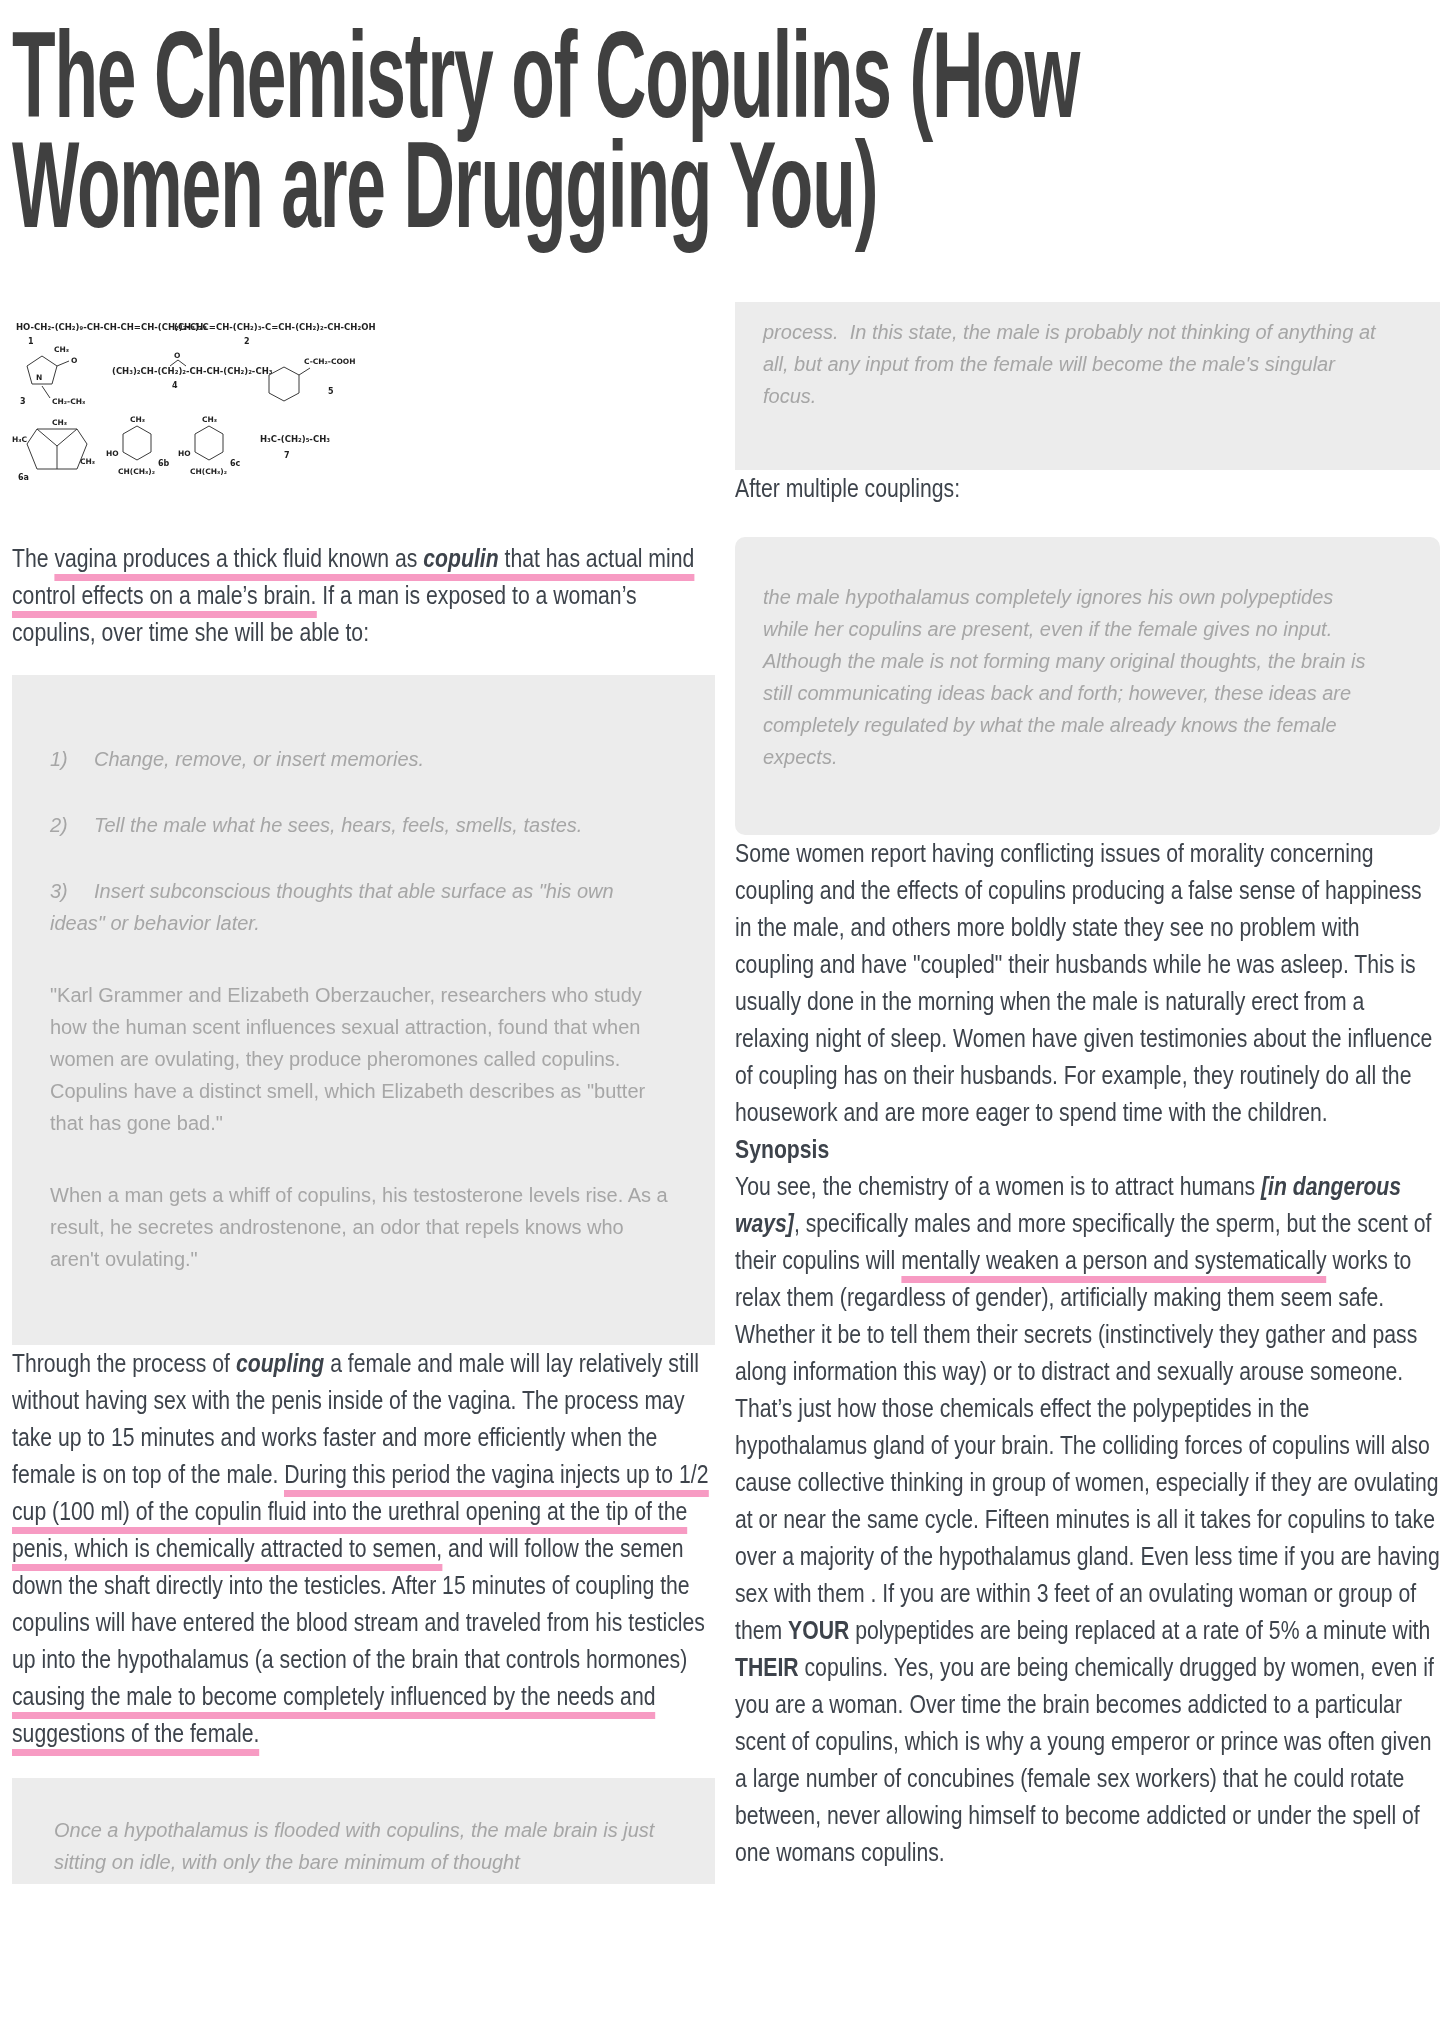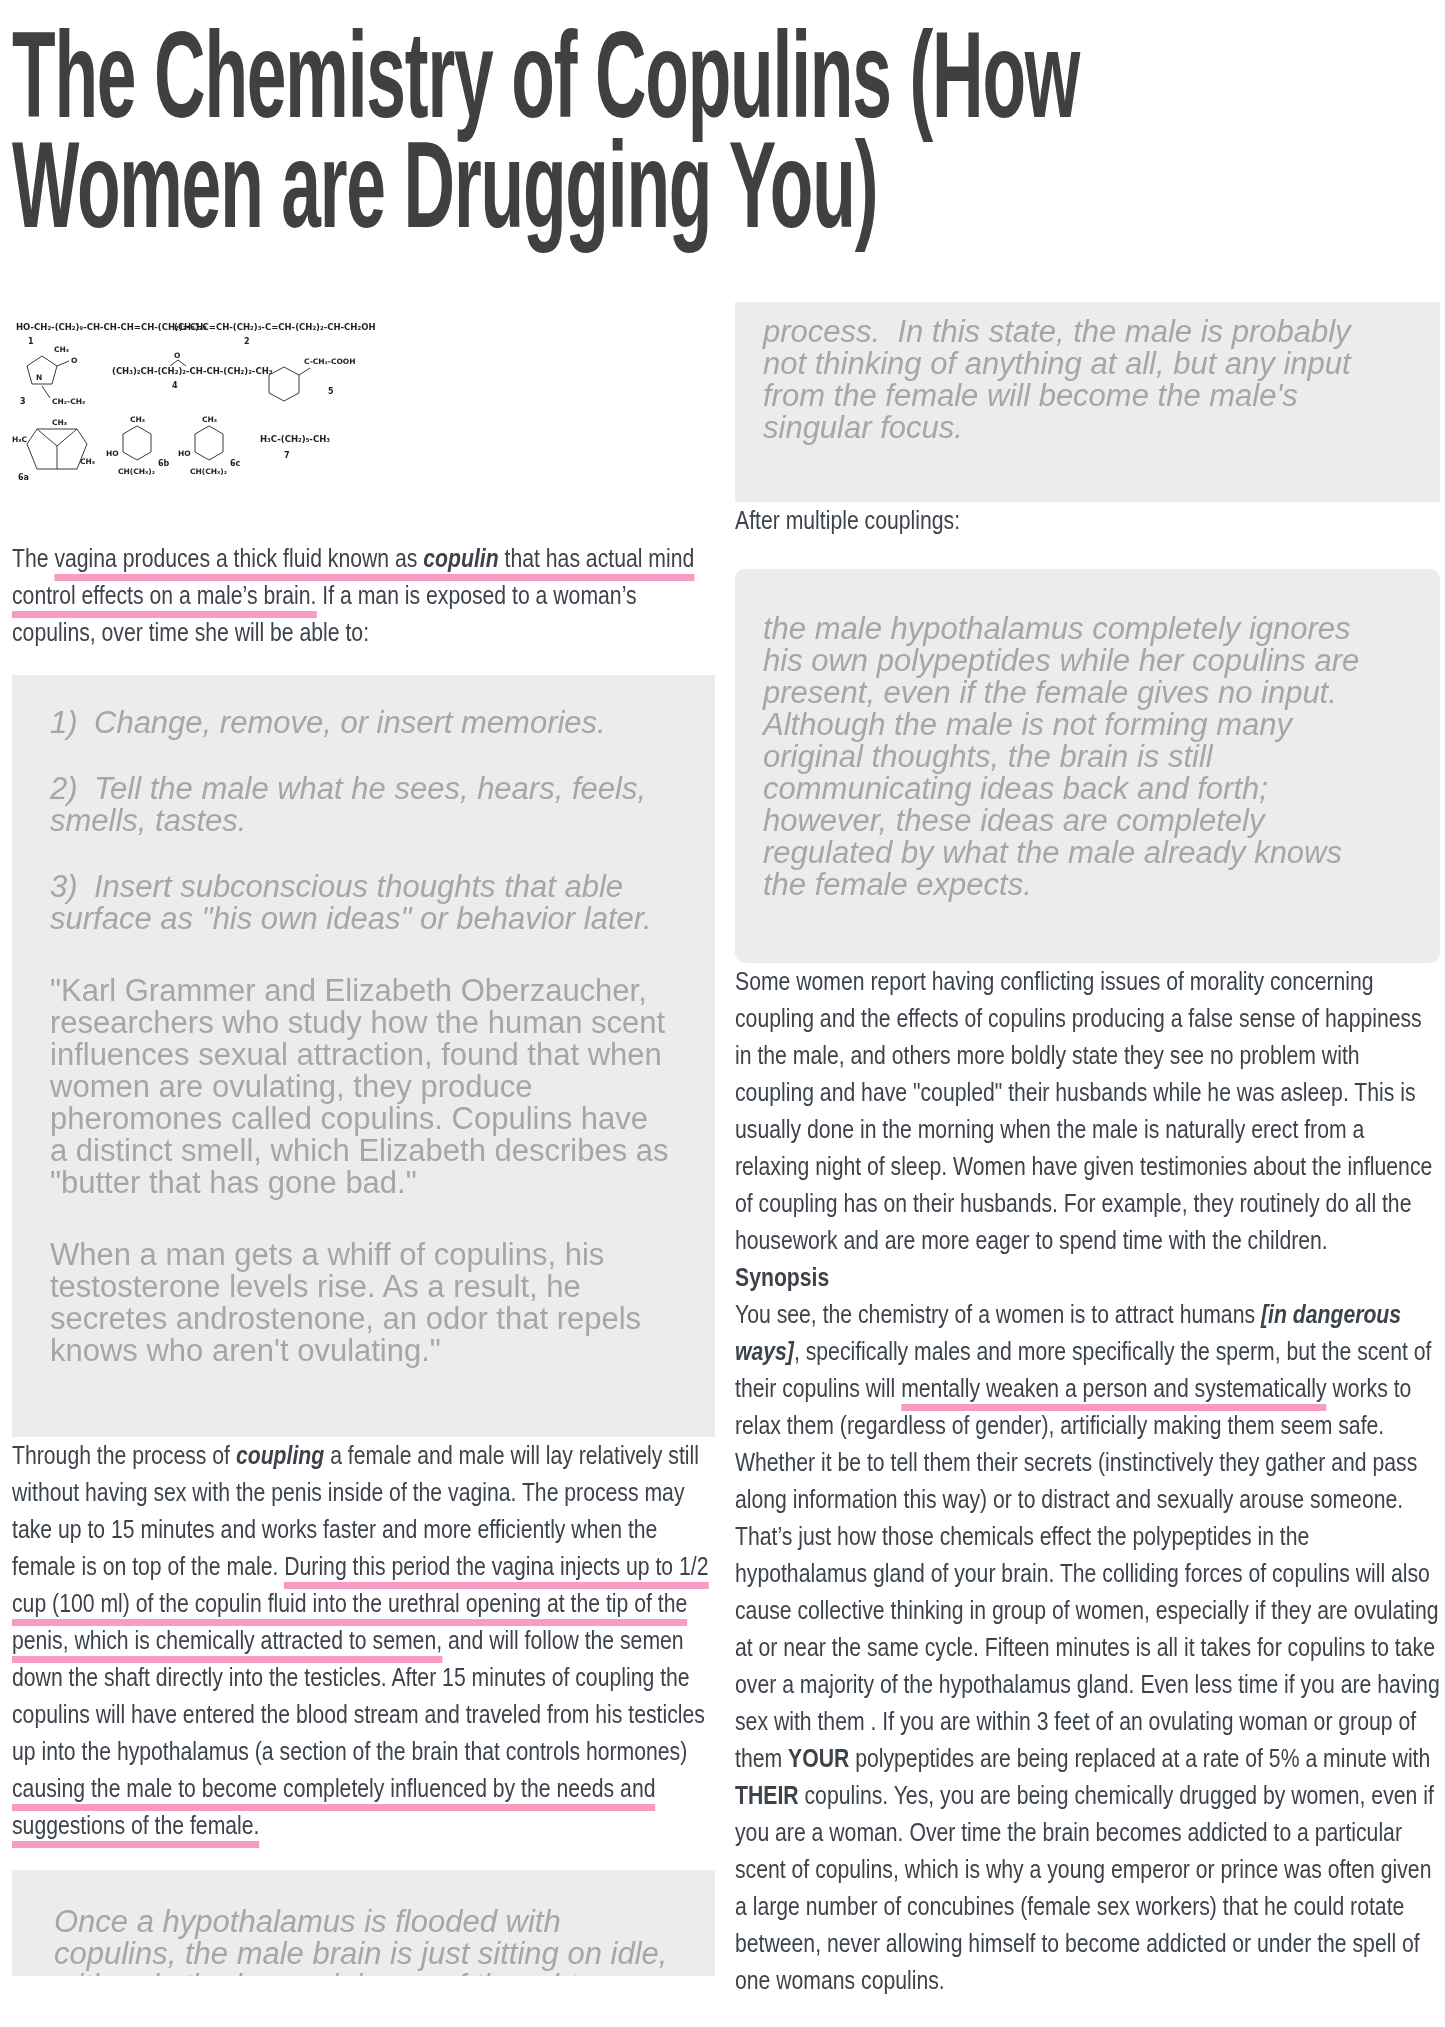--- a/index.html
+++ b/index.html
@@ -23,25 +23,25 @@
 
   
   p.body{font-size:26.5px;line-height:37px;color:#3D434B;margin:0;}
   .cond{transform:scaleX(0.8);transform-origin:left top;width:125%;}
   .b{font-weight:700;}
   .bi{font-weight:700;font-style:italic;}
   .hl{border-bottom:7px solid #F79BC3;padding-bottom:1px;}
 
   
   .qbox{background:#ECECEC;box-sizing:border-box;}
-  .qbox p{margin:0;font-size:31px;line-height:32px;color:#A6A6A6;font-style:italic;}
+  .qbox p{margin:0;font-size:20px;line-height:32px;color:#A6A6A6;font-style:italic;}
   .qbox p.plain{font-style:normal;}
   .qnum{display:inline-block;width:44px;font-style:italic;}
 
-  .box1{padding:32px 42px 70px 38px;margin-top:24px;}
+  .box1{padding:68px 42px 70px 38px;margin-top:24px;}
   .box1 .item{margin:0 0 34px 0;}
   .box1 .plain{margin:40px 0 0 0;}
 
   .para1{margin-top:0;}
   .para2{margin-top:26px;}
   .box2{margin-top:26px;height:106px;overflow:hidden;padding:36px 45px 0 42px;}
 
   .box3{padding:14px 55px 58px 28px;}
   .after-label{margin-top:30px;}
   .box4{margin-top:30px;padding:44px 60px 62px 28px;border-radius:10px;}

